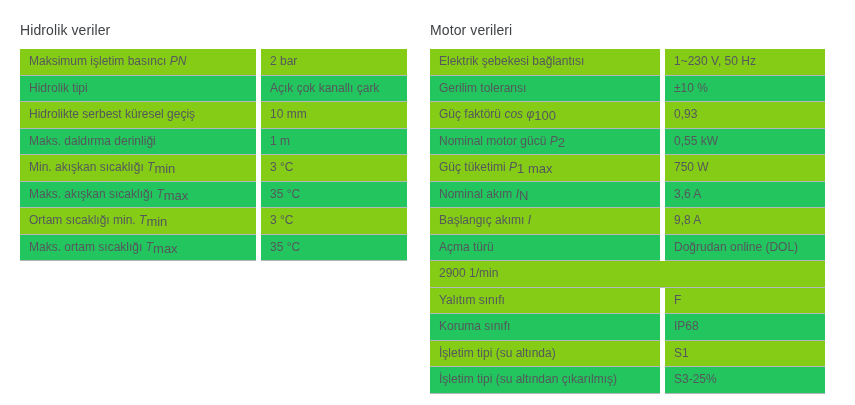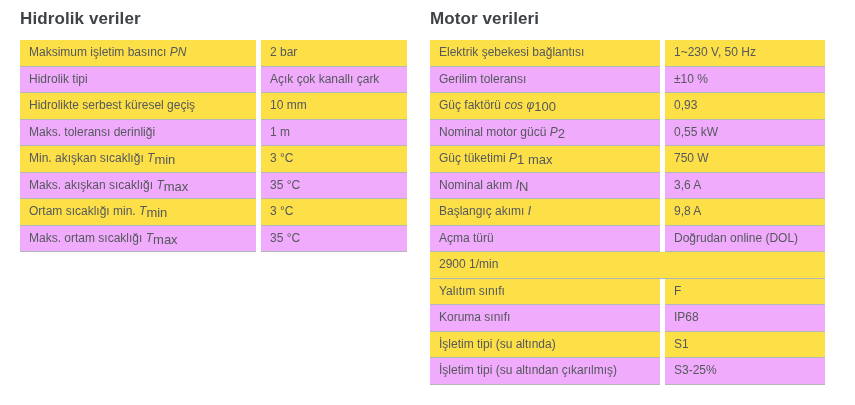--- a/index.html
+++ b/index.html
@@ -4,33 +4,33 @@
 <style>
   html,body{margin:0;padding:0;background:#ffffff;}
   .wrap{
     width:855px;height:405px;box-sizing:border-box;
     padding:9px 30px 0 20px;
     display:grid;grid-template-columns:387px 395px;column-gap:23px;
     align-items:start;overflow:hidden;
     font-family:"Liberation Sans",sans-serif;
   }
   .section-title{
-    font-size:17px;font-weight:bold;color:#3f4246;
-    margin:0 0 11px 0;letter-spacing:.1px;
+    font-size:14px;font-weight:normal;color:#3f4246;
+    margin:13px 0 11px 0;letter-spacing:.1px;
   }
   .spec-table{width:100%;}
   .row{display:flex;gap:5px;}
   .cell{
     box-sizing:border-box;height:26.5px;line-height:25px;
     border-bottom:1px solid #b4b7b9;
     font-size:12px;color:#55585c;
     padding-left:9px;white-space:nowrap;overflow:hidden;
   }
-  .row.odd .cell{background:#fde047;}
-  .row.even .cell{background:#f0abfc;}
+  .row.odd .cell{background:#84cc16;}
+  .row.even .cell{background:#22c55e;}
   .label{flex:0 0 auto;}
   .value{flex:1 1 auto;}
   .col0 .label{width:236px;}
   .col1 .label{width:230px;}
   .it{font-style:italic;}
   .sub{font-size:13px;vertical-align:-2px;letter-spacing:0;}
 </style>
 </head>
 <body>
 
@@ -45,21 +45,21 @@
         </div>
         <div class="row even">
           <div class="cell label"><span>Hidrolik tipi</span></div>
           <div class="cell value">Açık çok kanallı çark</div>
         </div>
         <div class="row odd">
           <div class="cell label"><span>Hidrolikte serbest küresel geçiş</span></div>
           <div class="cell value">10 mm</div>
         </div>
         <div class="row even">
-          <div class="cell label"><span>Maks. toleransı derinliği</span></div>
+          <div class="cell label"><span>Maks. daldırma derinliği</span></div>
           <div class="cell value">1 m</div>
         </div>
         <div class="row odd">
           <div class="cell label"><span>Min. akışkan sıcaklığı </span><span class="it">T</span><span class="sub">min</span></div>
           <div class="cell value">3 °C</div>
         </div>
         <div class="row even">
           <div class="cell label"><span>Maks. akışkan sıcaklığı </span><span class="it">T</span><span class="sub">max</span></div>
           <div class="cell value">35 °C</div>
         </div>

